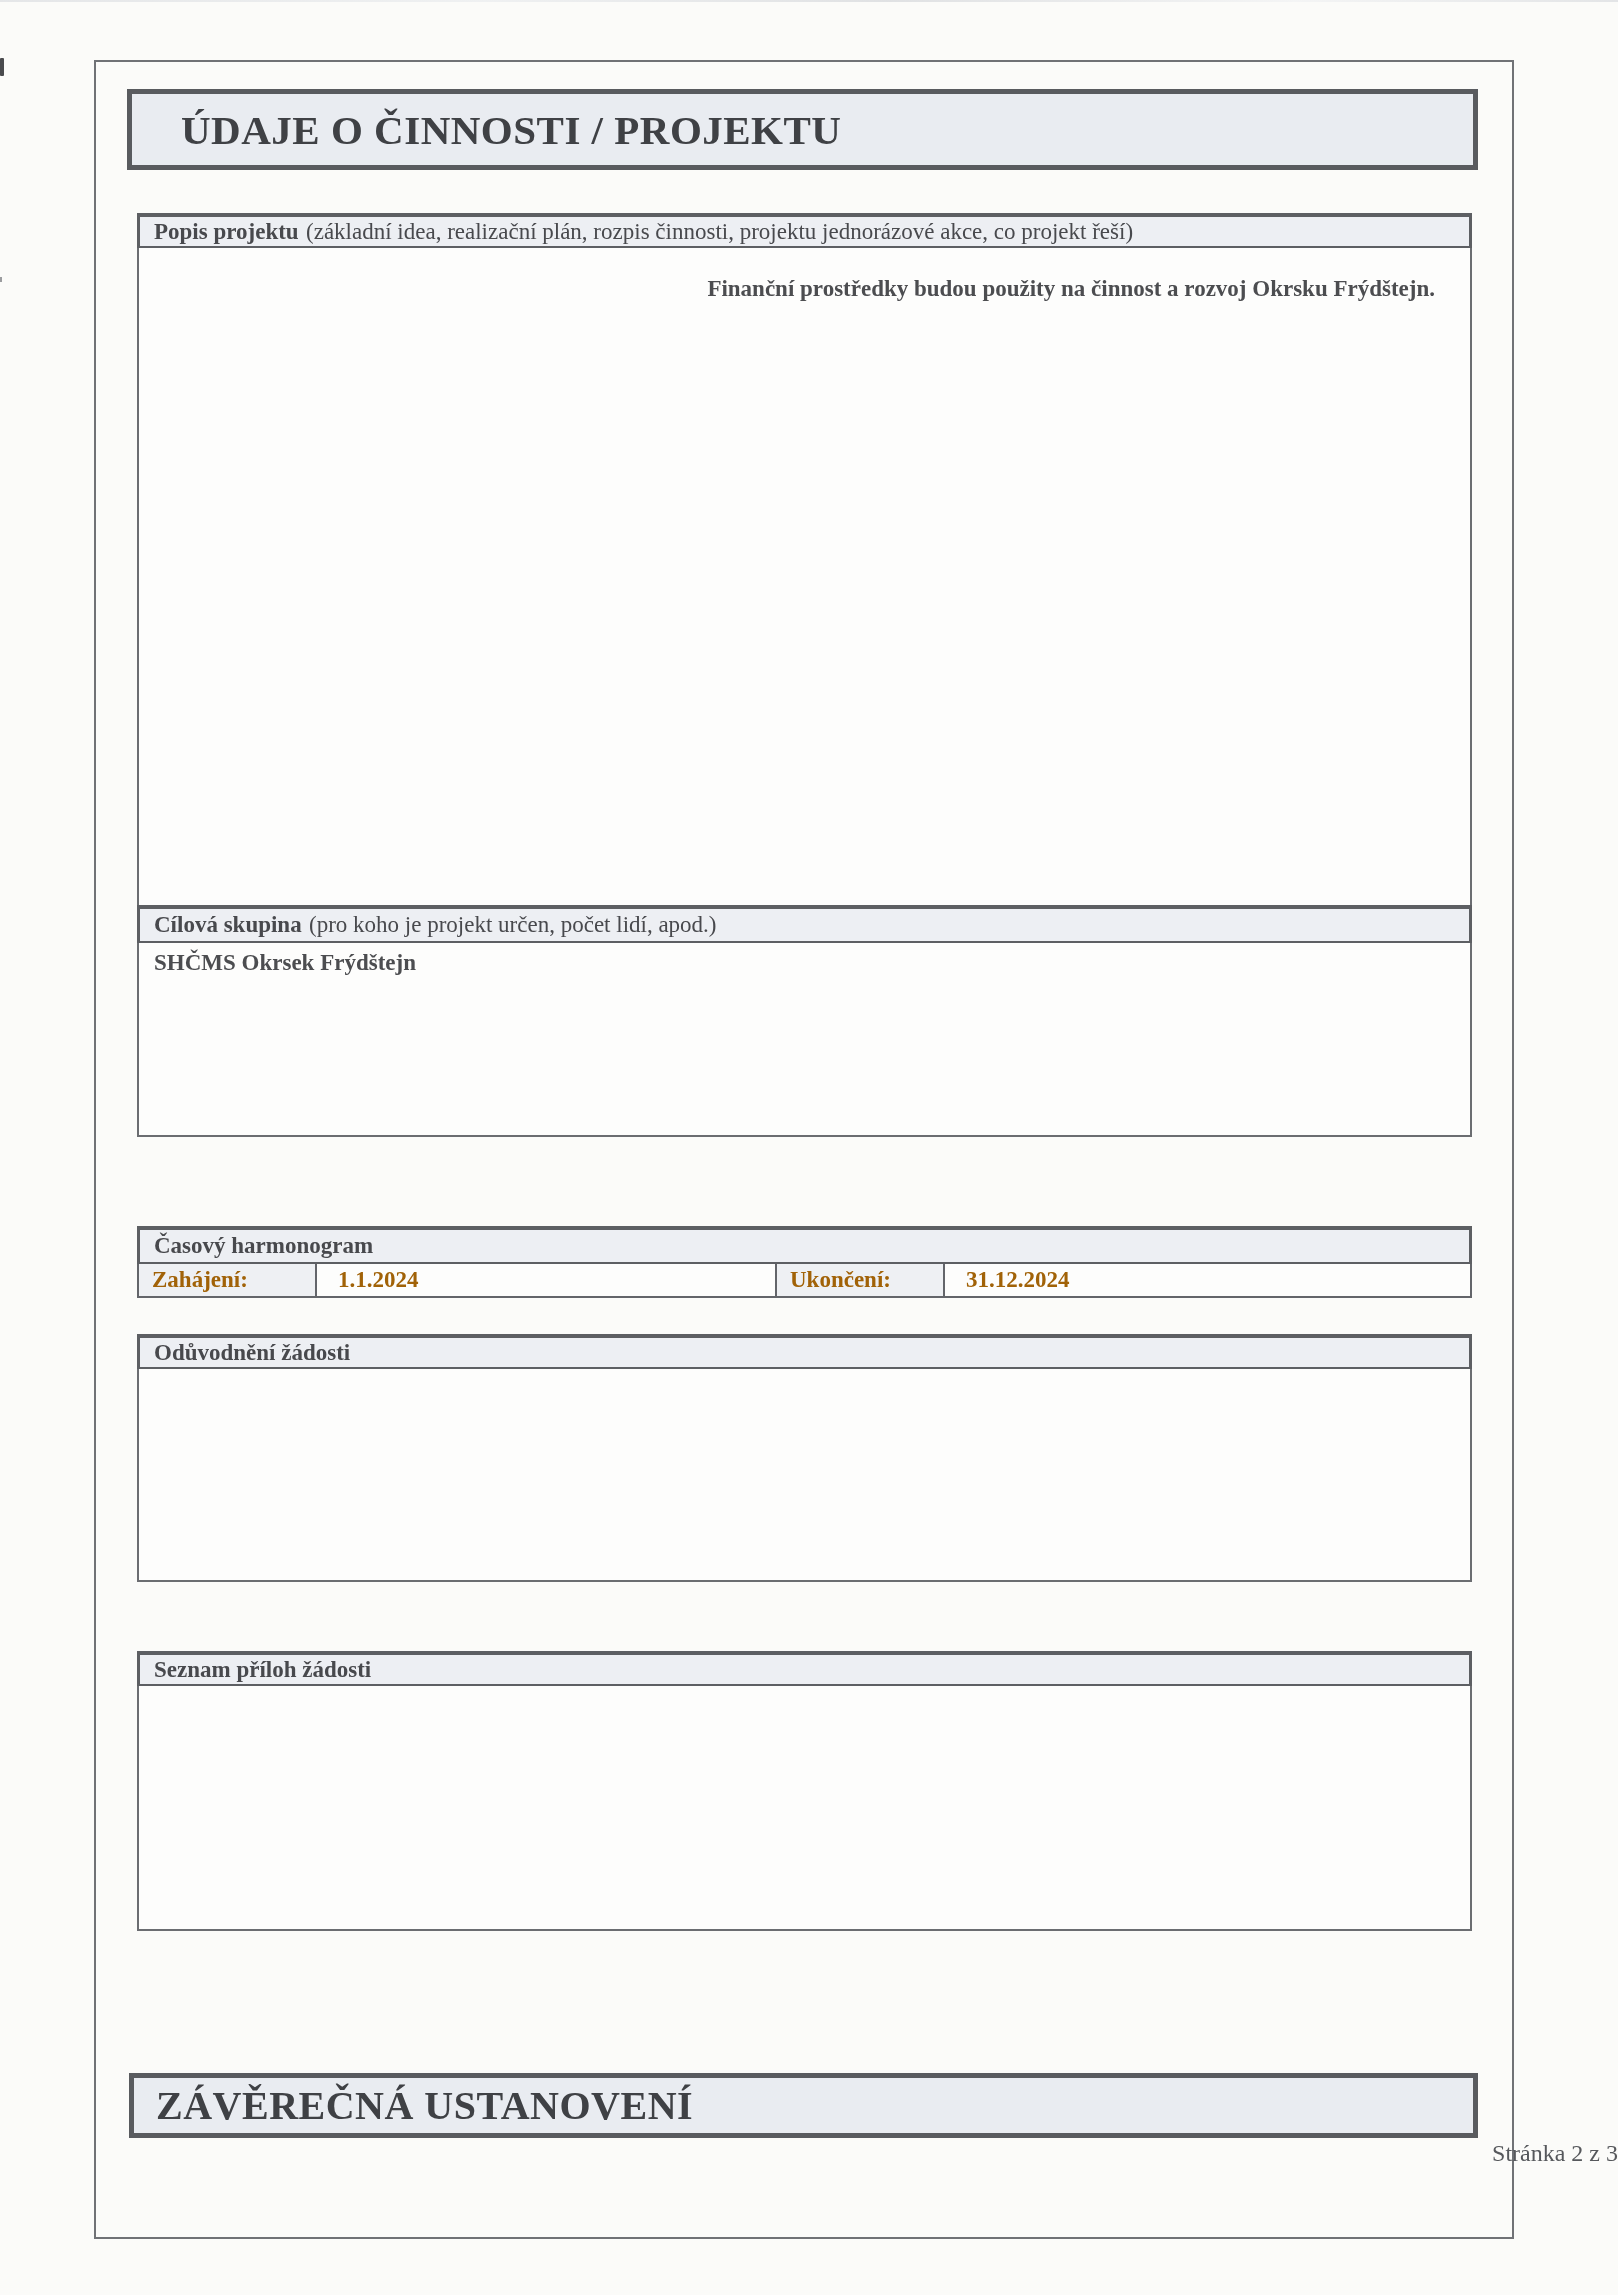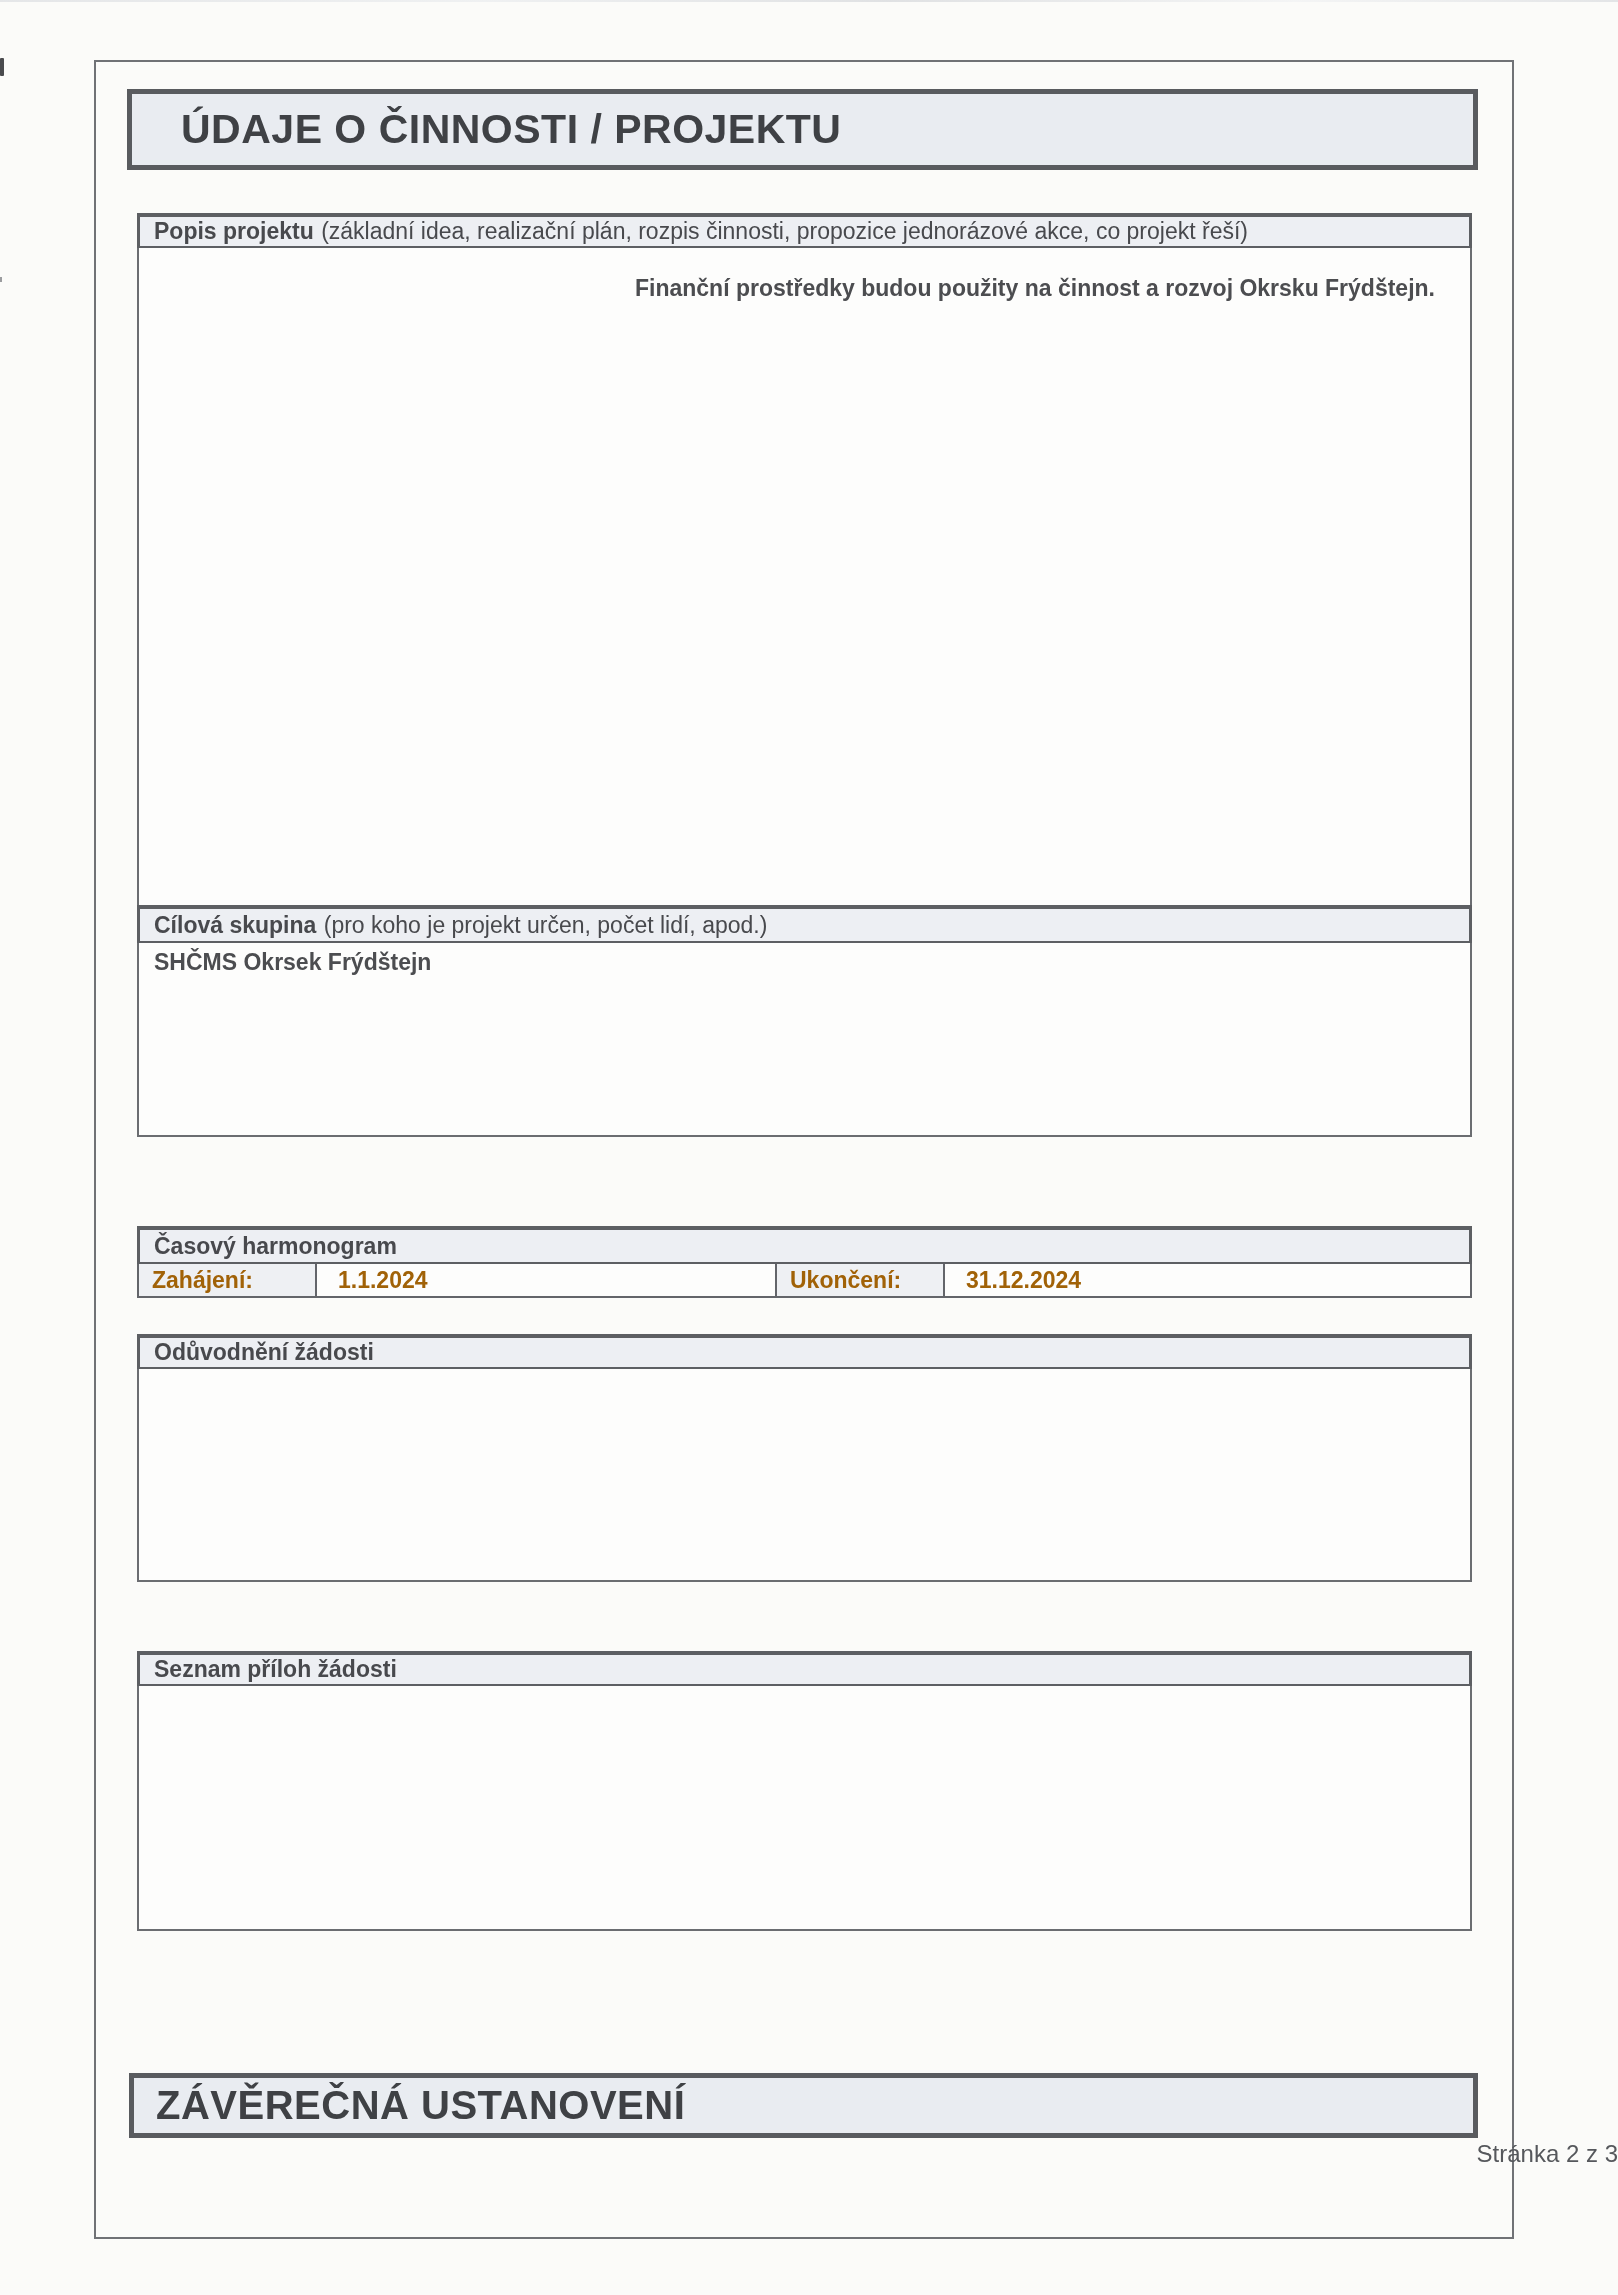--- a/index.html
+++ b/index.html
@@ -1,20 +1,20 @@
 <!DOCTYPE html>
 <html style="font-size:8px"><head>
 <meta charset="utf-8">
 <style>
   html,body { margin:0; padding:0; background:#ffffff; }
   #page {
     position:relative;
     width:1618px; height:2295px;
     background:#fbfbf9;
-    font-family:Liberation Sans, sans-serif;
+    font-family:Liberation Serif, serif;
     overflow:hidden;
   }
   .abs { position:absolute; box-sizing:border-box; }
 
   
   .edge-top   { left:0; top:0; width:1618px; height:2px; background:linear-gradient(90deg,#dfe1e4 0%,#eceef0 30%,#d9dbde 55%,#f2f3f4 80%,#dddfe2 100%); opacity:.8; }
   .edge-mark1 { left:0; top:58px; width:3.5px; height:18px; background:#4a4b4e; border-radius:1px; }
   .edge-mark2 { left:0; top:277px; width:1.5px; height:5px; background:#9b9c9f; }
   .speck { background:#c9cacc; border-radius:50%; opacity:.8; }
 
@@ -98,21 +98,21 @@
 
   <div class="abs page-border"></div>
 
   <div class="abs big-box" id="hdr-udaje">
     <span>ÚDAJE O ČINNOSTI / PROJEKTU</span>
   </div>
 
   <div class="section" id="sec-popis">
     <div class="label-row">
       <span class="label-bold">Popis projektu</span>
-      <span class="label-note">(základní idea, realizační plán, rozpis činnosti, propozice jednorázové akce, co projekt řeší)</span>
+      <span class="label-note">(základní idea, realizační plán, rozpis činnosti, projektu jednorázové akce, co projekt řeší)</span>
     </div>
     <div class="content-box">
       <span>Finanční prostředky budou použity na činnost a rozvoj Okrsku Frýdštejn.</span>
     </div>
   </div>
 
   <div class="section" id="sec-cilova">
     <div class="label-row">
       <span class="label-bold">Cílová skupina</span>
       <span class="label-note">(pro koho je projekt určen, počet lidí, apod.)</span>

